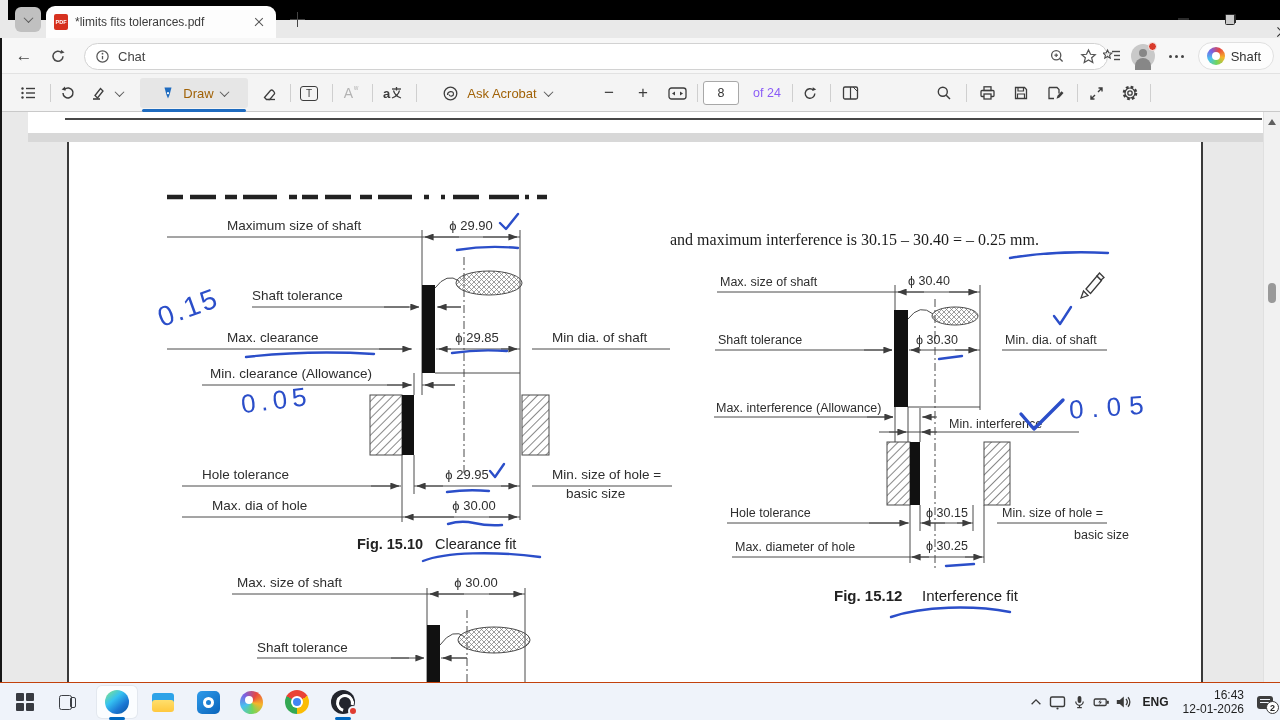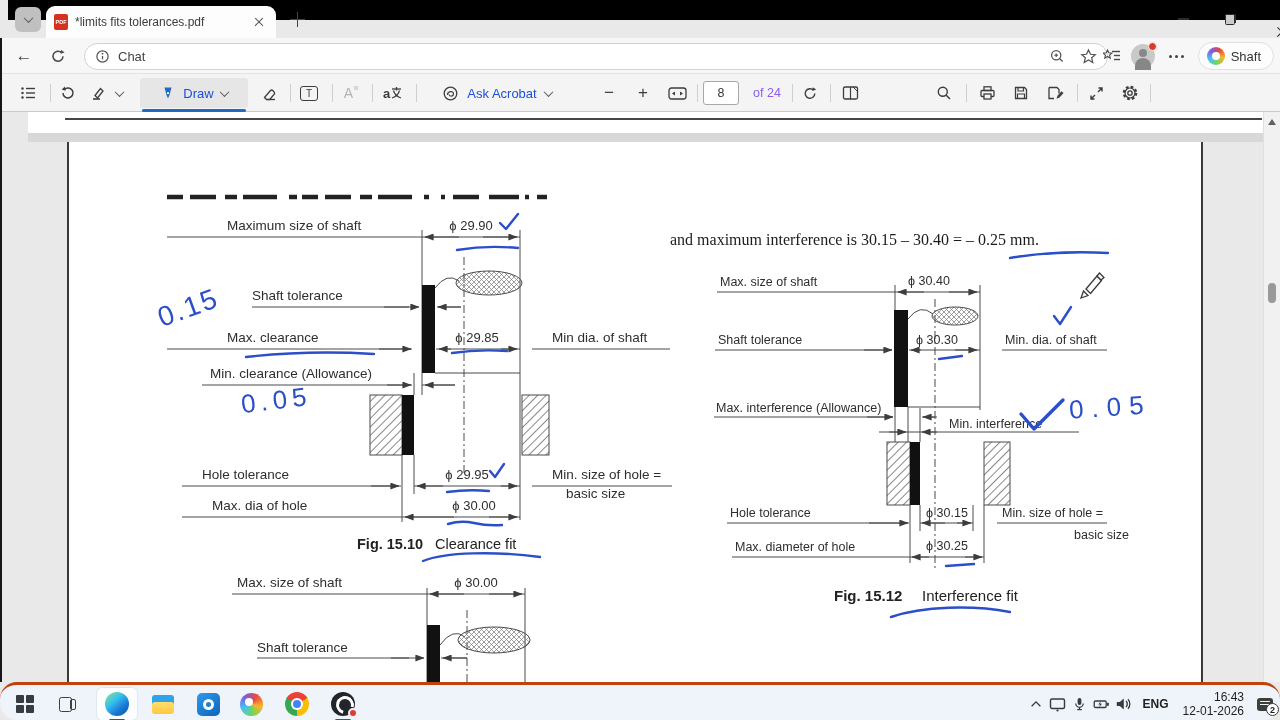--- a/index.html
+++ b/index.html
@@ -45,21 +45,21 @@
   .chatpill{display:flex;align-items:center;gap:6px;background:#fdfdfd;border:1px solid #e0e0e0;border-radius:14px;height:28px;padding:0 12px 0 8px;}
   .swirl{width:18px;height:18px;border-radius:50%;background:conic-gradient(from 30deg,#e8483f,#f7b529,#6fd65c,#49c1f0,#7b5fe3,#e8483f);position:relative;}
   .swirl::after{content:"";position:absolute;left:5px;top:5px;width:8px;height:8px;border-radius:50%;background:#fff;}
   
   .pdfbar{left:0;top:74px;width:1280px;height:38px;background:#f4f4f4;border-bottom:1px solid #c9c9c9;}
   .tbi{top:0;height:38px;display:flex;align-items:center;justify-content:center;color:#3d3d3d;}
   .sep{top:10px;width:1px;height:18px;background:#cfcfcf;}
   .drawbtn{left:140px;top:4px;width:108px;height:30px;background:#e6e6e6;border-radius:3px;
     display:flex;align-items:center;justify-content:center;gap:7px;position:absolute;}
   .drawbtn::after{content:"";position:absolute;left:2px;right:2px;bottom:-4px;height:2.6px;background:#1e6bbf;border-radius:2px;}
-  .tbtext{font-size:13px;color:#1d4ed8;}
+  .tbtext{font-size:13px;color:#a16207;}
   .pageinput{left:703px;top:7px;width:36px;height:24px;border:1px solid #a8a8a8;border-radius:3px;
     text-align:center;font-size:12.5px;color:#333;background:#fff;font-family:inherit;}
   
   .content{left:0;top:112px;width:1280px;height:570px;background:#e9e9e9;}
   .prevpage{left:28px;top:0;width:1235px;height:21px;background:#ffffff;}
   .pagerule{left:65px;top:6px;width:1197px;height:2.2px;background:#474747;}
   .pagegap{left:28px;top:21px;width:1235px;height:9px;background:#d8d8d8;}
   .page{left:67px;top:30px;width:1136px;height:540px;background:#fff;border-left:2px solid #3a3a3a;border-right:2px solid #3a3a3a;overflow:hidden;}
   .page svg.scan{filter:blur(.3px);}
   .flabel{font-size:13.5px;fill:#2e2e2e;}
@@ -68,21 +68,21 @@
   .fdim2{font-size:12.5px;fill:#2e2e2e;text-anchor:middle;}
   .fcapb{font-size:14.5px;font-weight:bold;fill:#222;}
   .fcap{font-size:14.5px;fill:#222;}
   .fsent{font-size:16px;font-family:"Liberation Serif","DejaVu Serif",serif;fill:#1b1b1b;}
   .hw{position:absolute;color:#2b4ec9;font-size:26px;font-weight:500;}
   .scrollbar{right:0;top:0;width:17px;height:570px;background:#f1f1f1;border-left:1px solid #e0e0e0;}
   .uparrow{left:4px;top:7px;width:0;height:0;border-left:4.5px solid transparent;border-right:4.5px solid transparent;border-bottom:6px solid #606060;}
   .thumb{left:4px;top:171px;width:8px;height:20px;background:#999;border-radius:4px;}
   .winedge{left:0;top:38px;width:2px;height:644px;background:#161616;}
   
-  .taskbar{left:0;top:682px;width:1280px;height:38px;background:#eff3fa;border-top:3px solid #c2410c;border-radius:17px;}
+  .taskbar{left:0;top:682px;width:1280px;height:38px;background:#eff3fa;border-top:1px solid #c2410c;}
   .tbbtn{top:3px;width:40px;height:32px;border-radius:5px;display:flex;align-items:center;justify-content:center;}
   .active-ind{position:absolute;bottom:-2px;left:12px;width:16px;height:3px;border-radius:2px;background:#0067c0;}
   .startico{display:grid;grid-template-columns:8px 8px;grid-template-rows:8px 8px;gap:1.6px;}
   .startico span{background:#383b41;border-radius:1px;}
   .tvico{position:relative;width:17px;height:14px;}
   .tvico::before{content:"";position:absolute;left:0;top:0;width:11px;height:13px;border:1.5px solid #3c3f45;border-radius:2.5px;}
   .tvico::after{content:"";position:absolute;right:0;top:2px;width:3.5px;height:9px;border:1.5px solid #3c3f45;border-radius:2px;}
   .edgeico{width:24px;height:24px;border-radius:50%;background:linear-gradient(140deg,#8be77f 0%,#35c1f1 38%,#1b77d4 68%,#0c59a4 95%);}
   .explico{position:relative;width:24px;height:22px;}
   .explico .back{position:absolute;left:1px;top:2px;width:22px;height:15px;background:#2ea3e8;border-radius:3px;}

